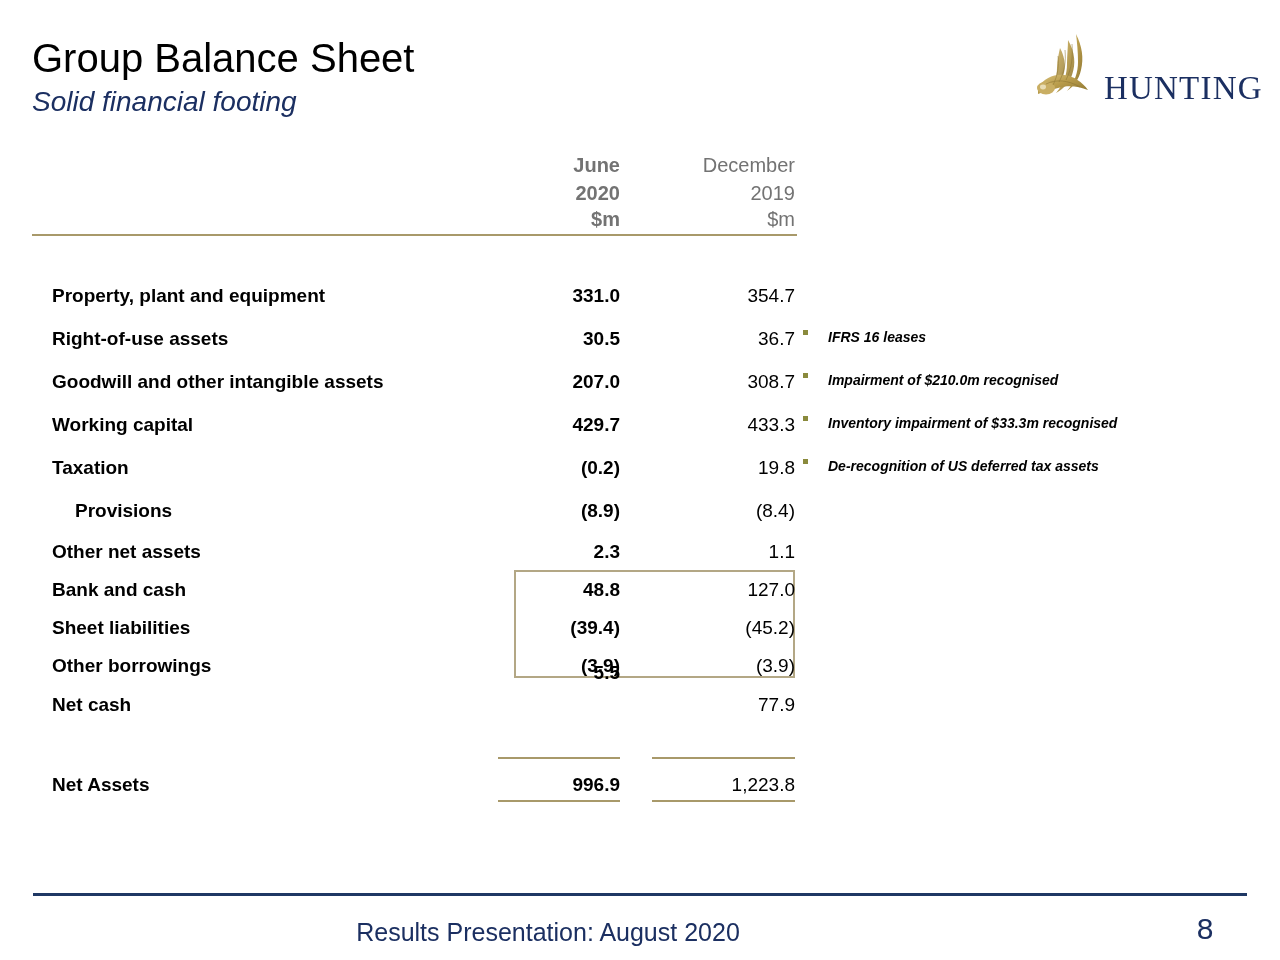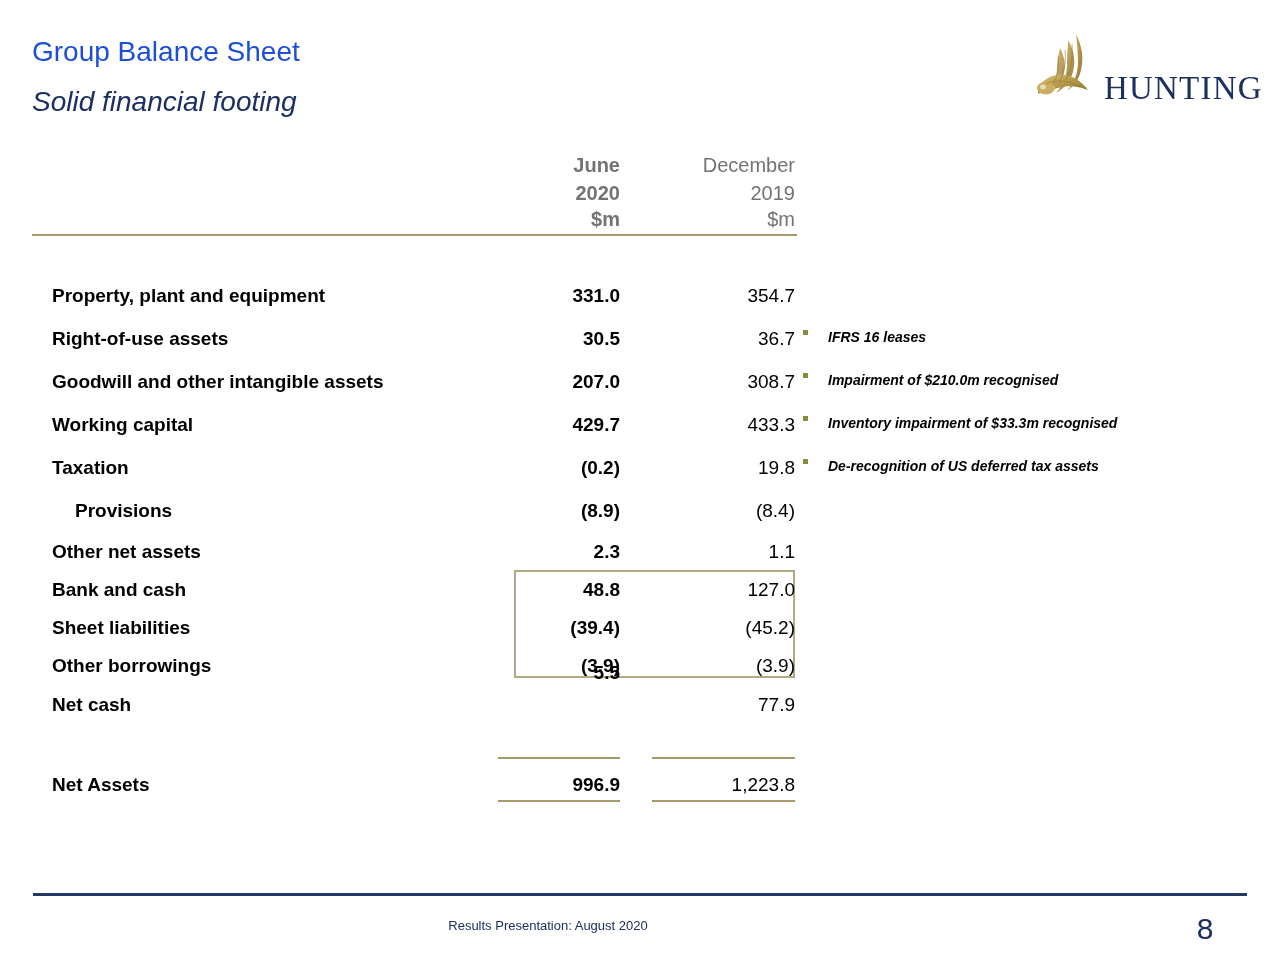--- a/index.html
+++ b/index.html
@@ -14,23 +14,23 @@
     position: relative;
     font-family: "Liberation Sans", sans-serif;
     overflow: hidden;
   }
 
   
   #slide-title {
     position: absolute;
     left: 32px;
     top: 36px;
-    font-size: 28px;
+    font-size: 40px;
     font-weight: 400;
-    color: #1d4ed8;
+    color: #000000;
     letter-spacing: 0px;
     white-space: nowrap;
   }
   #slide-subtitle {
     position: absolute;
     left: 32px;
     top: 86px;
     font-size: 28px;
     font-style: italic;
     font-weight: 400;
@@ -147,21 +147,21 @@
     width: 1214px;
     height: 3px;
     background: #1f3864;
   }
   #footer-text {
     position: absolute;
     left: 0px;
     top: 918px;
     width: 1096px;
     text-align: center;
-    font-size: 13px;
+    font-size: 25px;
     color: #1b2f61;
   }
   #page-number {
     position: absolute;
     left: 1180px;
     top: 912px;
     width: 50px;
     text-align: center;
     font-size: 30px;
     color: #1b2f61;

